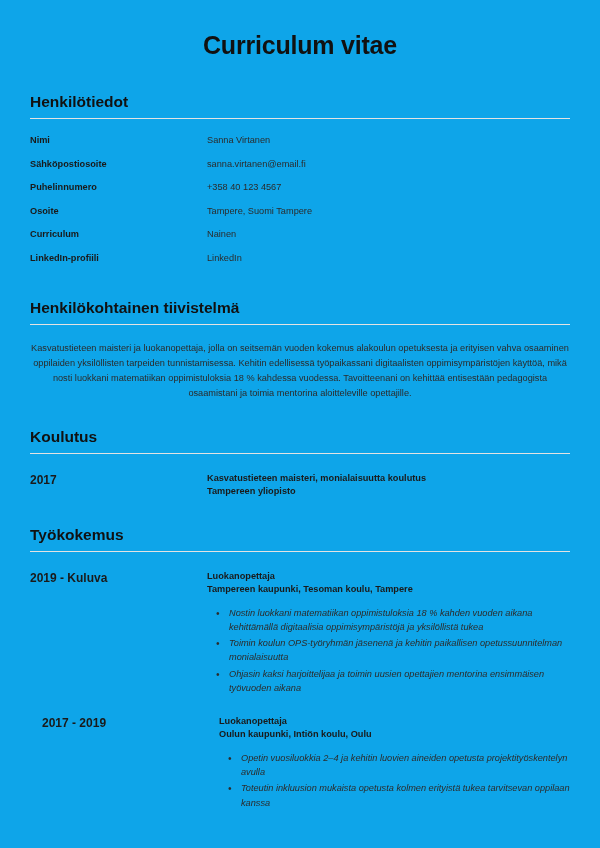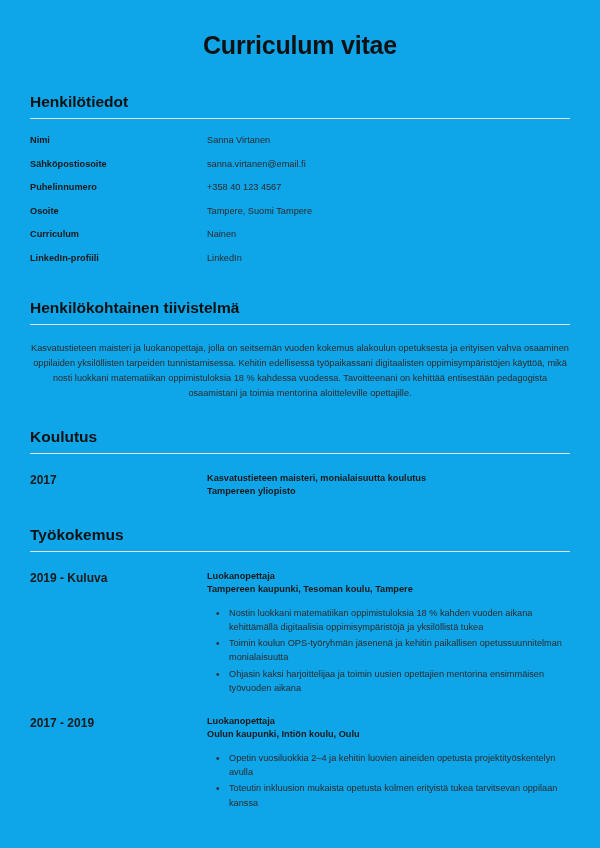--- a/index.html
+++ b/index.html
@@ -85,21 +85,21 @@
     text-align: center;
   }
   
   .section-education { margin-top: 26px; }
   .section-experience { margin-top: 26px; }
   .entry {
     display: flex;
     align-items: flex-start;
     margin-top: 18px;
   }
-  .entry + .entry { margin-top: 18px; }
+  .entry + .entry { margin-top: 18px; margin-left: 12px; }
   .entry-period {
     width: 177px;
     flex: 0 0 177px;
     font-size: 12px;
     font-weight: bold;
     color: #1a1a1a;
     line-height: 1.35;
     white-space: nowrap;
   }
   .entry-body {
@@ -124,20 +124,21 @@
     list-style: none;
   }
   .entry-bullets li {
     position: relative;
     font-size: 9.2px;
     font-weight: normal;
     color: #2b2b2b;
     line-height: 1.55;
     margin-bottom: 2px;
     padding-left: 0;
+    font-style: italic;
   }
   .entry-bullets li::before {
     content: "\2022";
     position: absolute;
     left: -13px;
     top: 0;
     color: #2b2b2b;
     font-size: 10px;
     line-height: 1.5;
   }

